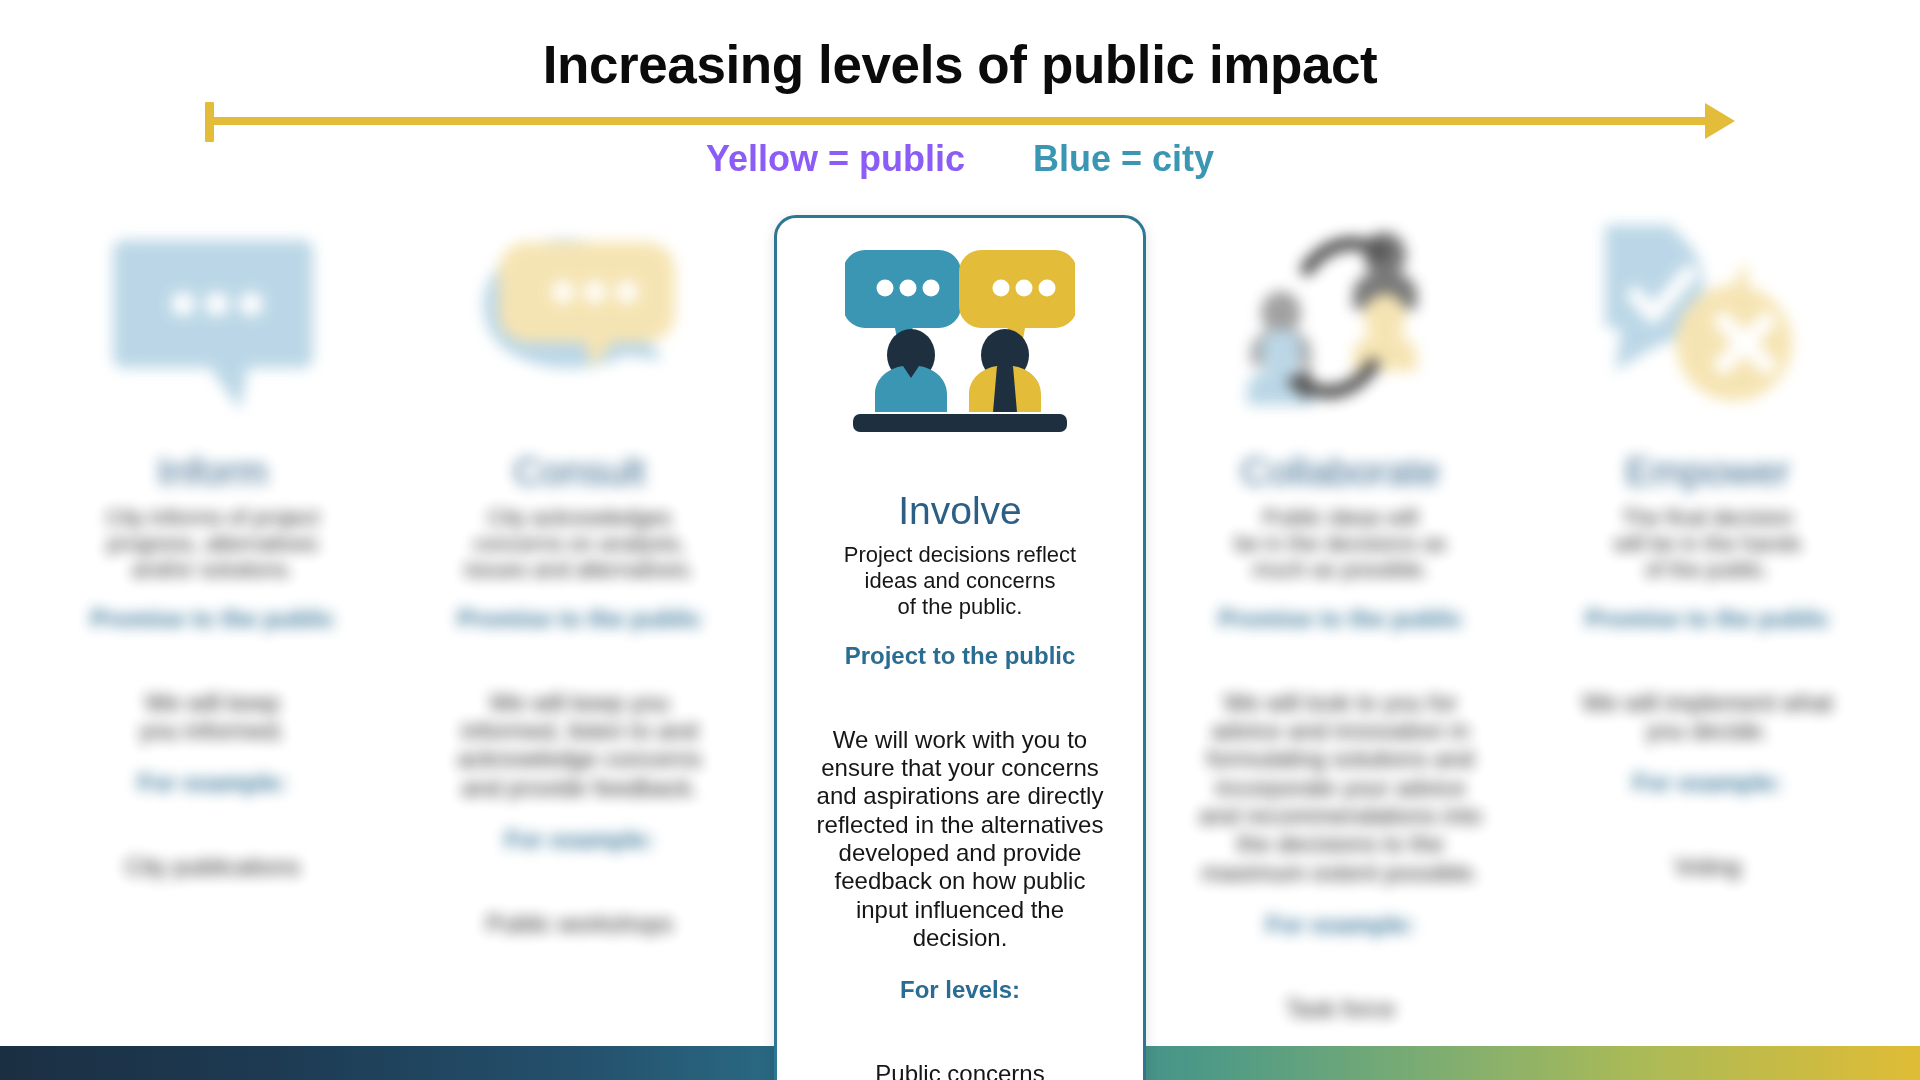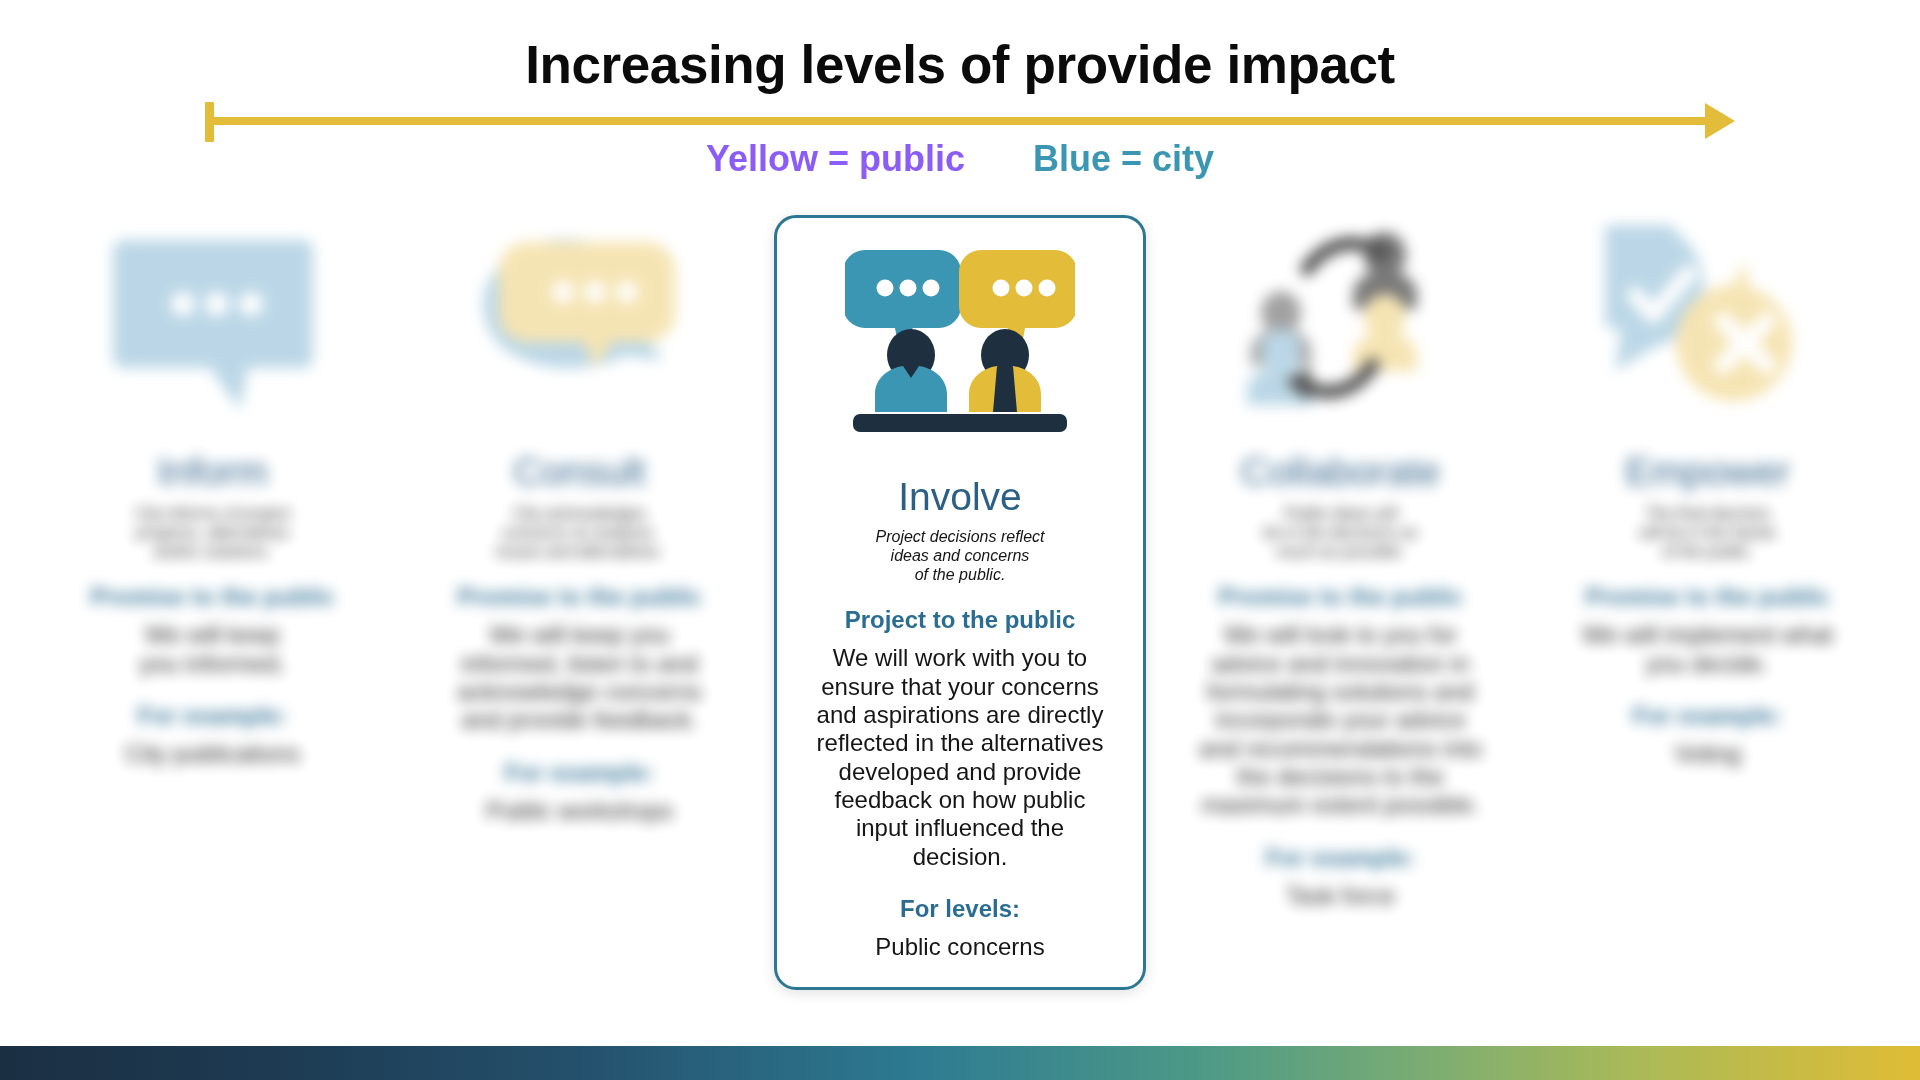--- a/index.html
+++ b/index.html
@@ -131,46 +131,46 @@
   .col-name {
     font-size: 39px;
     color: #2b5f86;
     margin-top: 20px;
     margin-bottom: 10px;
     text-align: center;
     line-height: 1.15;
   }
   .focus .col-name {
     color: #2b5f86;
-    margin-top: 26px;
+    margin-top: 40px;
     margin-bottom: 8px;
   }
   .col-desc {
-    font-size: 16px;
+    font-size: 22px;
     color: #161616;
     text-align: center;
     line-height: 1.18;
     margin-bottom: 22px;
     white-space: pre-line;
-    font-style: italic;
   }
   .section-head {
     font-size: 24px;
     font-weight: bold;
     color: #2b6d92;
     text-align: center;
     margin-bottom: 10px;
   }
   .section-body {
     font-size: 24px;
     color: #161616;
     text-align: center;
     line-height: 1.18;
     margin-bottom: 24px;
     white-space: pre-line;
+    margin-top: 46px;
   }
   .section-body.last { margin-bottom: 0; }
 
   
   .bottom-bar {
     position: absolute;
     left: 0;
     bottom: 0;
     width: 1920px;
     height: 34px;
@@ -181,21 +181,21 @@
       #2e7b92 48%,
       #4e9a86 63%,
       #7aac73 74%,
       #a9ba58 85%,
       #e0bc35 100%);
   }
 </style>
 </head>
 <body>
 
-<div class="slide-title">Increasing levels of provide impact</div>
+<div class="slide-title">Increasing levels of public impact</div>
 
 <div class="arrow-wrap">
   <div class="arrow-cap"></div>
   <div class="arrow-shaft"></div>
   <div class="arrow-head"></div>
 </div>
 
 <div class="legend">
   <span class="legend-yellow">Yellow = public</span>
   <span class="legend-gap"></span>

